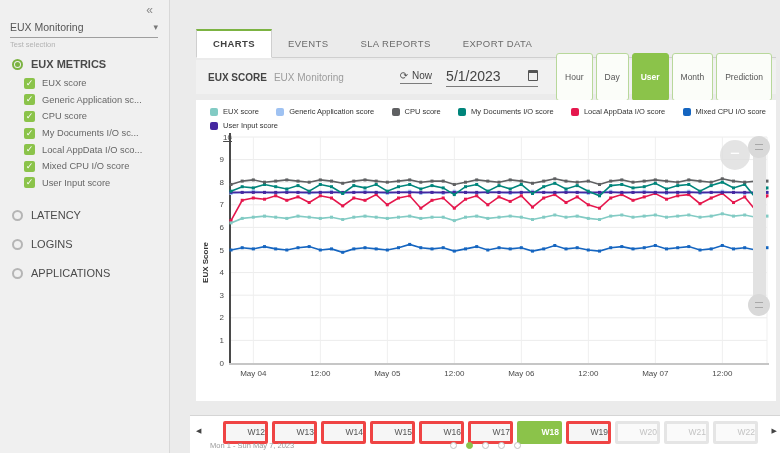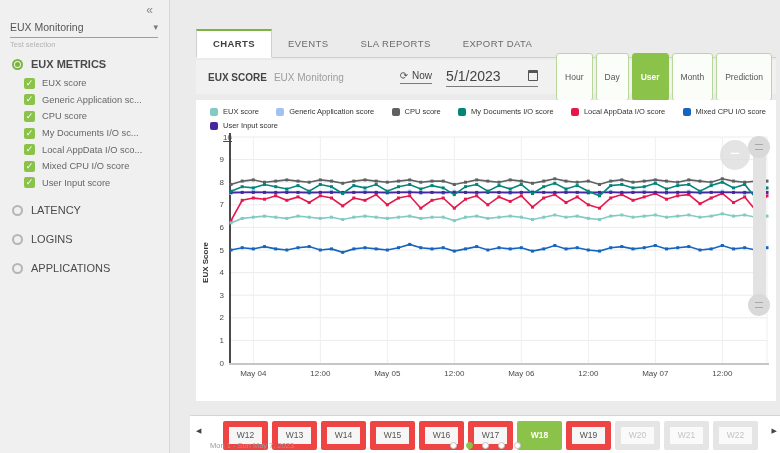--- a/index.html
+++ b/index.html
@@ -17,21 +17,21 @@
   .grp-header{display:flex;align-items:center;gap:8px;height:16px;font-size:11px;color:#4a4a4a}
   .grp-header.bold{font-weight:bold}
   .grp-header.later{margin-top:7px}
   .radio{width:11px;height:11px;border:2px solid #b5b5b5;border-radius:50%;box-sizing:border-box;flex:0 0 auto}
   .radio.sel{border-color:#7cb342;position:relative}
   .radio.sel::after{content:"";position:absolute;left:1px;top:1px;right:1px;bottom:1px;background:#7cb342;border-radius:50%}
   .metrics{margin:3px 0 8px 12px}
   .metric{display:flex;align-items:center;gap:7px;height:16.6px;font-size:9.3px;color:#666}
   .cb{width:11px;height:11px;background:#8bc34a;border-radius:2px;color:#fff;font-size:9px;line-height:11px;
       text-align:center;flex:0 0 auto}
-  .latgrp{height:22px;display:flex;align-items:center}
+  .latgrp{height:22px;display:flex;align-items:flex-end}
   
   .tabbar{position:absolute;left:196px;top:30px;width:580px;height:28px;border-bottom:1px solid #cfcfcf;
           display:flex;align-items:flex-end;box-sizing:border-box}
   .tab{height:26px;line-height:26px;padding:0 16px;font-size:9.5px;color:#6b6b6b;letter-spacing:.4px;cursor:pointer}
   .tab.active{background:#fff;border:1px solid #cfcfcf;border-bottom:1px solid #fff;border-top:2px solid #7cb342;
               color:#3f3f3f;font-weight:bold;margin-bottom:-1px}
   
   .chead{position:absolute;left:196px;top:60px;width:580px;height:34px;background:#f1f1f1;
          display:flex;align-items:center;box-sizing:border-box}
   .chead .title{margin-left:12px;font-size:10px;font-weight:bold;color:#444}
@@ -62,22 +62,22 @@
   .handle{position:absolute;left:-5px;width:22px;height:22px;border-radius:50%;background:#d9d9d9;
           display:flex;align-items:center;justify-content:center;cursor:grab}
   .handle::after{content:"";width:8px;height:4px;border-top:1px solid #a8a8a8;border-bottom:1px solid #a8a8a8}
   .handle.top{top:-8px}.handle.bot{bottom:-8px}
   
   .weekbar{position:absolute;left:190px;top:415px;width:590px;height:38px;background:#fff;
            border-top:1px solid #d5d5d5;box-sizing:border-box}
   .warrow{position:absolute;top:11px;font-size:7px;color:#444;cursor:pointer}
   .warrow.prev{left:6px}.warrow.next{right:3px}
   .weeks{position:absolute;left:33px;right:22px;top:5px;display:flex;gap:4px}
-  .wbtn{flex:1;height:17px;line-height:17px;text-align:center;font-size:8.5px;color:#555;background:#f6f6f6;
-        border:6px solid #ef4444;border-radius:2px;cursor:pointer}
+  .wbtn{flex:1;height:17px;line-height:17px;text-align:right;font-size:8.5px;color:#555;background:#f6f6f6;
+        border:3px solid #ef4444;border-radius:2px;cursor:pointer}
   .wbtn.active{background:#8bc34a;border-color:#8bc34a;color:#fff;font-weight:bold}
   .wbtn.disabled{color:#c3c3c3;background:#fafafa;border-color:#e5e5e5;cursor:default}
   .range-label{position:absolute;left:20px;bottom:3px;font-size:7.5px;color:#9a9a9a}
   .dots{position:absolute;left:0;right:0;bottom:4px;display:flex;justify-content:center;gap:9px}
   .dot{width:7px;height:7px;border-radius:50%;border:1px solid #c2c2c2;background:#fff;box-sizing:border-box;cursor:pointer}
   .dot.active{background:#8bc34a;border-color:#8bc34a}
 </style>
 </head>
 <body>
 

